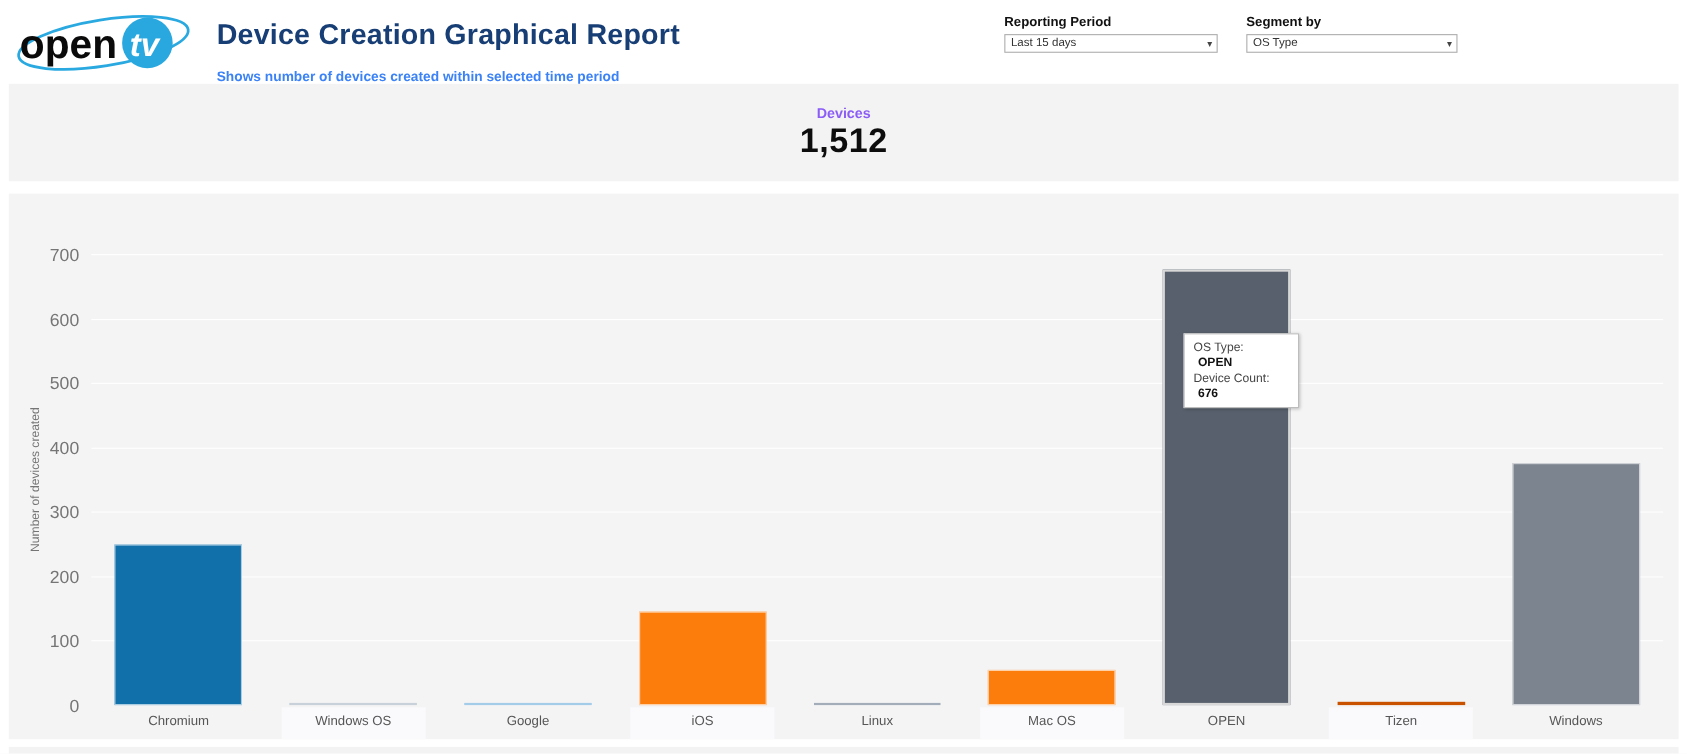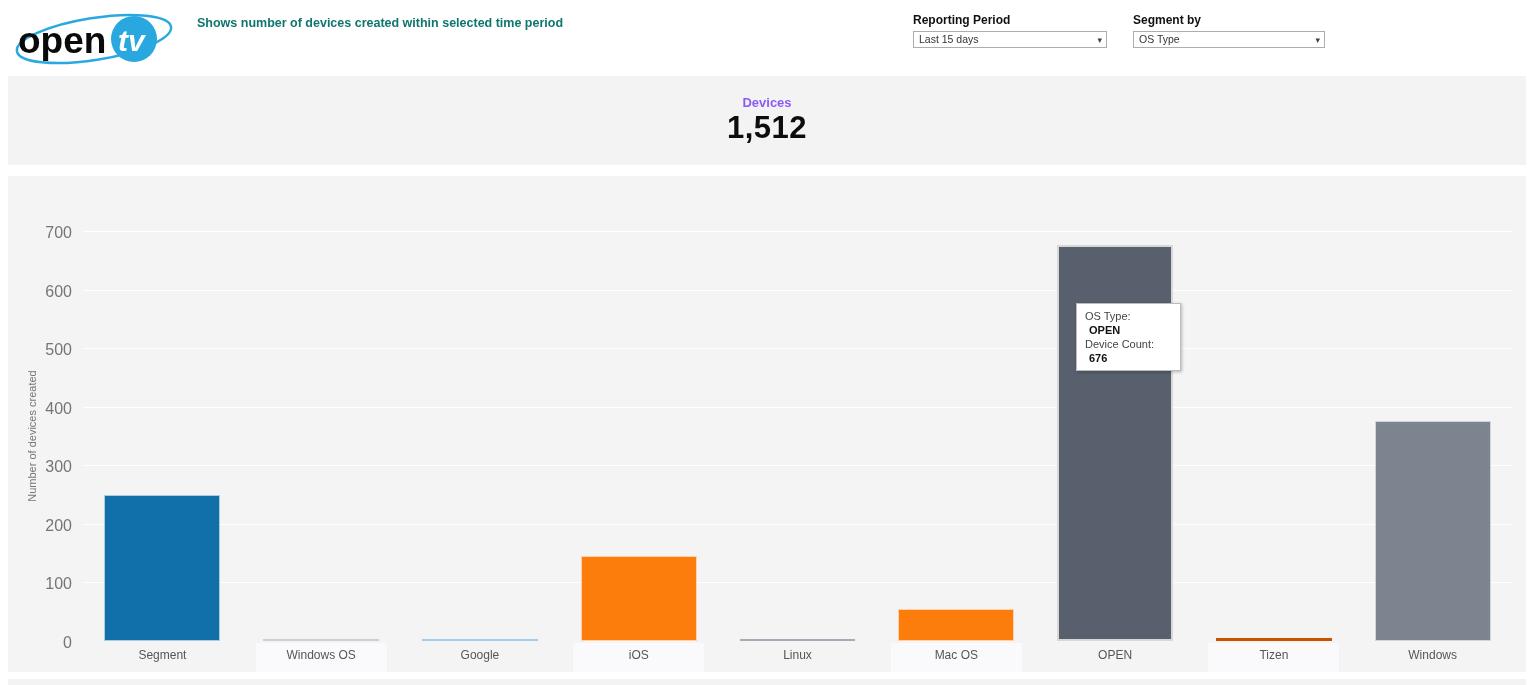--- a/index.html
+++ b/index.html
@@ -4,21 +4,21 @@
 <style>
   * { box-sizing: border-box; margin: 0; padding: 0; }
   html,body { width:1534px; height:685px; background:#ffffff; overflow:hidden;
     font-family:"Liberation Sans", sans-serif; }
 
   
   .header { position:relative; height:76px; background:#fff; }
   .logo { position:absolute; left:12px; top:8px; }
   .title-block { position:absolute; left:197px; top:16px; }
   .report-title { font-size:26px; font-weight:bold; color:#173e75; letter-spacing:0.2px; }
-  .report-subtitle { font-size:12.5px; font-weight:bold; color:#0f766e; margin-top:0; }
+  .report-subtitle { font-size:12.5px; font-weight:bold; color:#3b82f6; margin-top:16px; }
   .control-group { position:absolute; top:13px; }
   .control-group.cg0 { left:913px; width:194px; }
   .control-group.cg1 { left:1133px; width:192px; }
   .control-label { font-size:12px; font-weight:bold; color:#111; margin-bottom:4px; }
   .select-box { position:relative; height:17px; background:#fff; border:1px solid #adadad;
     font-size:10.5px; color:#333; line-height:15px; padding:0 16px 4px 5px; cursor:pointer;
     white-space:nowrap; overflow:hidden; }
   .select-caret { position:absolute; right:4px; top:1px; font-size:9px; color:#444; }
 
   
@@ -61,20 +61,21 @@
   <div class="logo">
     <svg width="165" height="62" viewBox="0 0 165 62">
       <ellipse cx="82" cy="31" rx="78" ry="21" fill="none" stroke="#2aa9e0" stroke-width="2.5" transform="rotate(-9 82 31)"></ellipse>
       <text x="6" y="45" font-family="Liberation Sans, sans-serif" font-size="37" font-weight="bold" fill="#0a0a0a">open</text>
       <circle cx="122" cy="31" r="23" fill="#29a8e0"></circle>
       <text x="106" y="43" font-family="Liberation Sans, sans-serif" font-size="30" font-weight="bold" font-style="italic" fill="#ffffff">tv</text>
     </svg>
   </div>
 
   <div class="title-block">
+    <div class="report-title">Device Creation Graphical Report</div>
     <div class="report-subtitle">Shows number of devices created within selected time period</div>
   </div>
 
   <div class="control-group cg0">
     <div class="control-label">Reporting Period</div>
     <div class="select-box">
       <span>Last 15 days</span>
       <span class="select-caret">▾</span>
     </div>
   </div>
@@ -142,21 +143,21 @@
       </div>
       <div class="col">
         <div class="bar" style="height: 2.92857px; background: rgb(200, 82, 0);"></div>
       </div>
       <div class="col">
         <div class="bar edged" style="height: 219.643px; background: rgb(123, 132, 143);"></div>
       </div>
     </div>
 
   <div class="x-labels" id="x-labels">
-      <div class="xcell">Segment</div>
+      <div class="xcell">Chromium</div>
       <div class="xcell alt">Windows OS</div>
       <div class="xcell">Google</div>
       <div class="xcell alt">iOS</div>
       <div class="xcell">Linux</div>
       <div class="xcell alt">Mac OS</div>
       <div class="xcell">OPEN</div>
       <div class="xcell alt">Tizen</div>
       <div class="xcell">Windows</div>
     </div>
 

